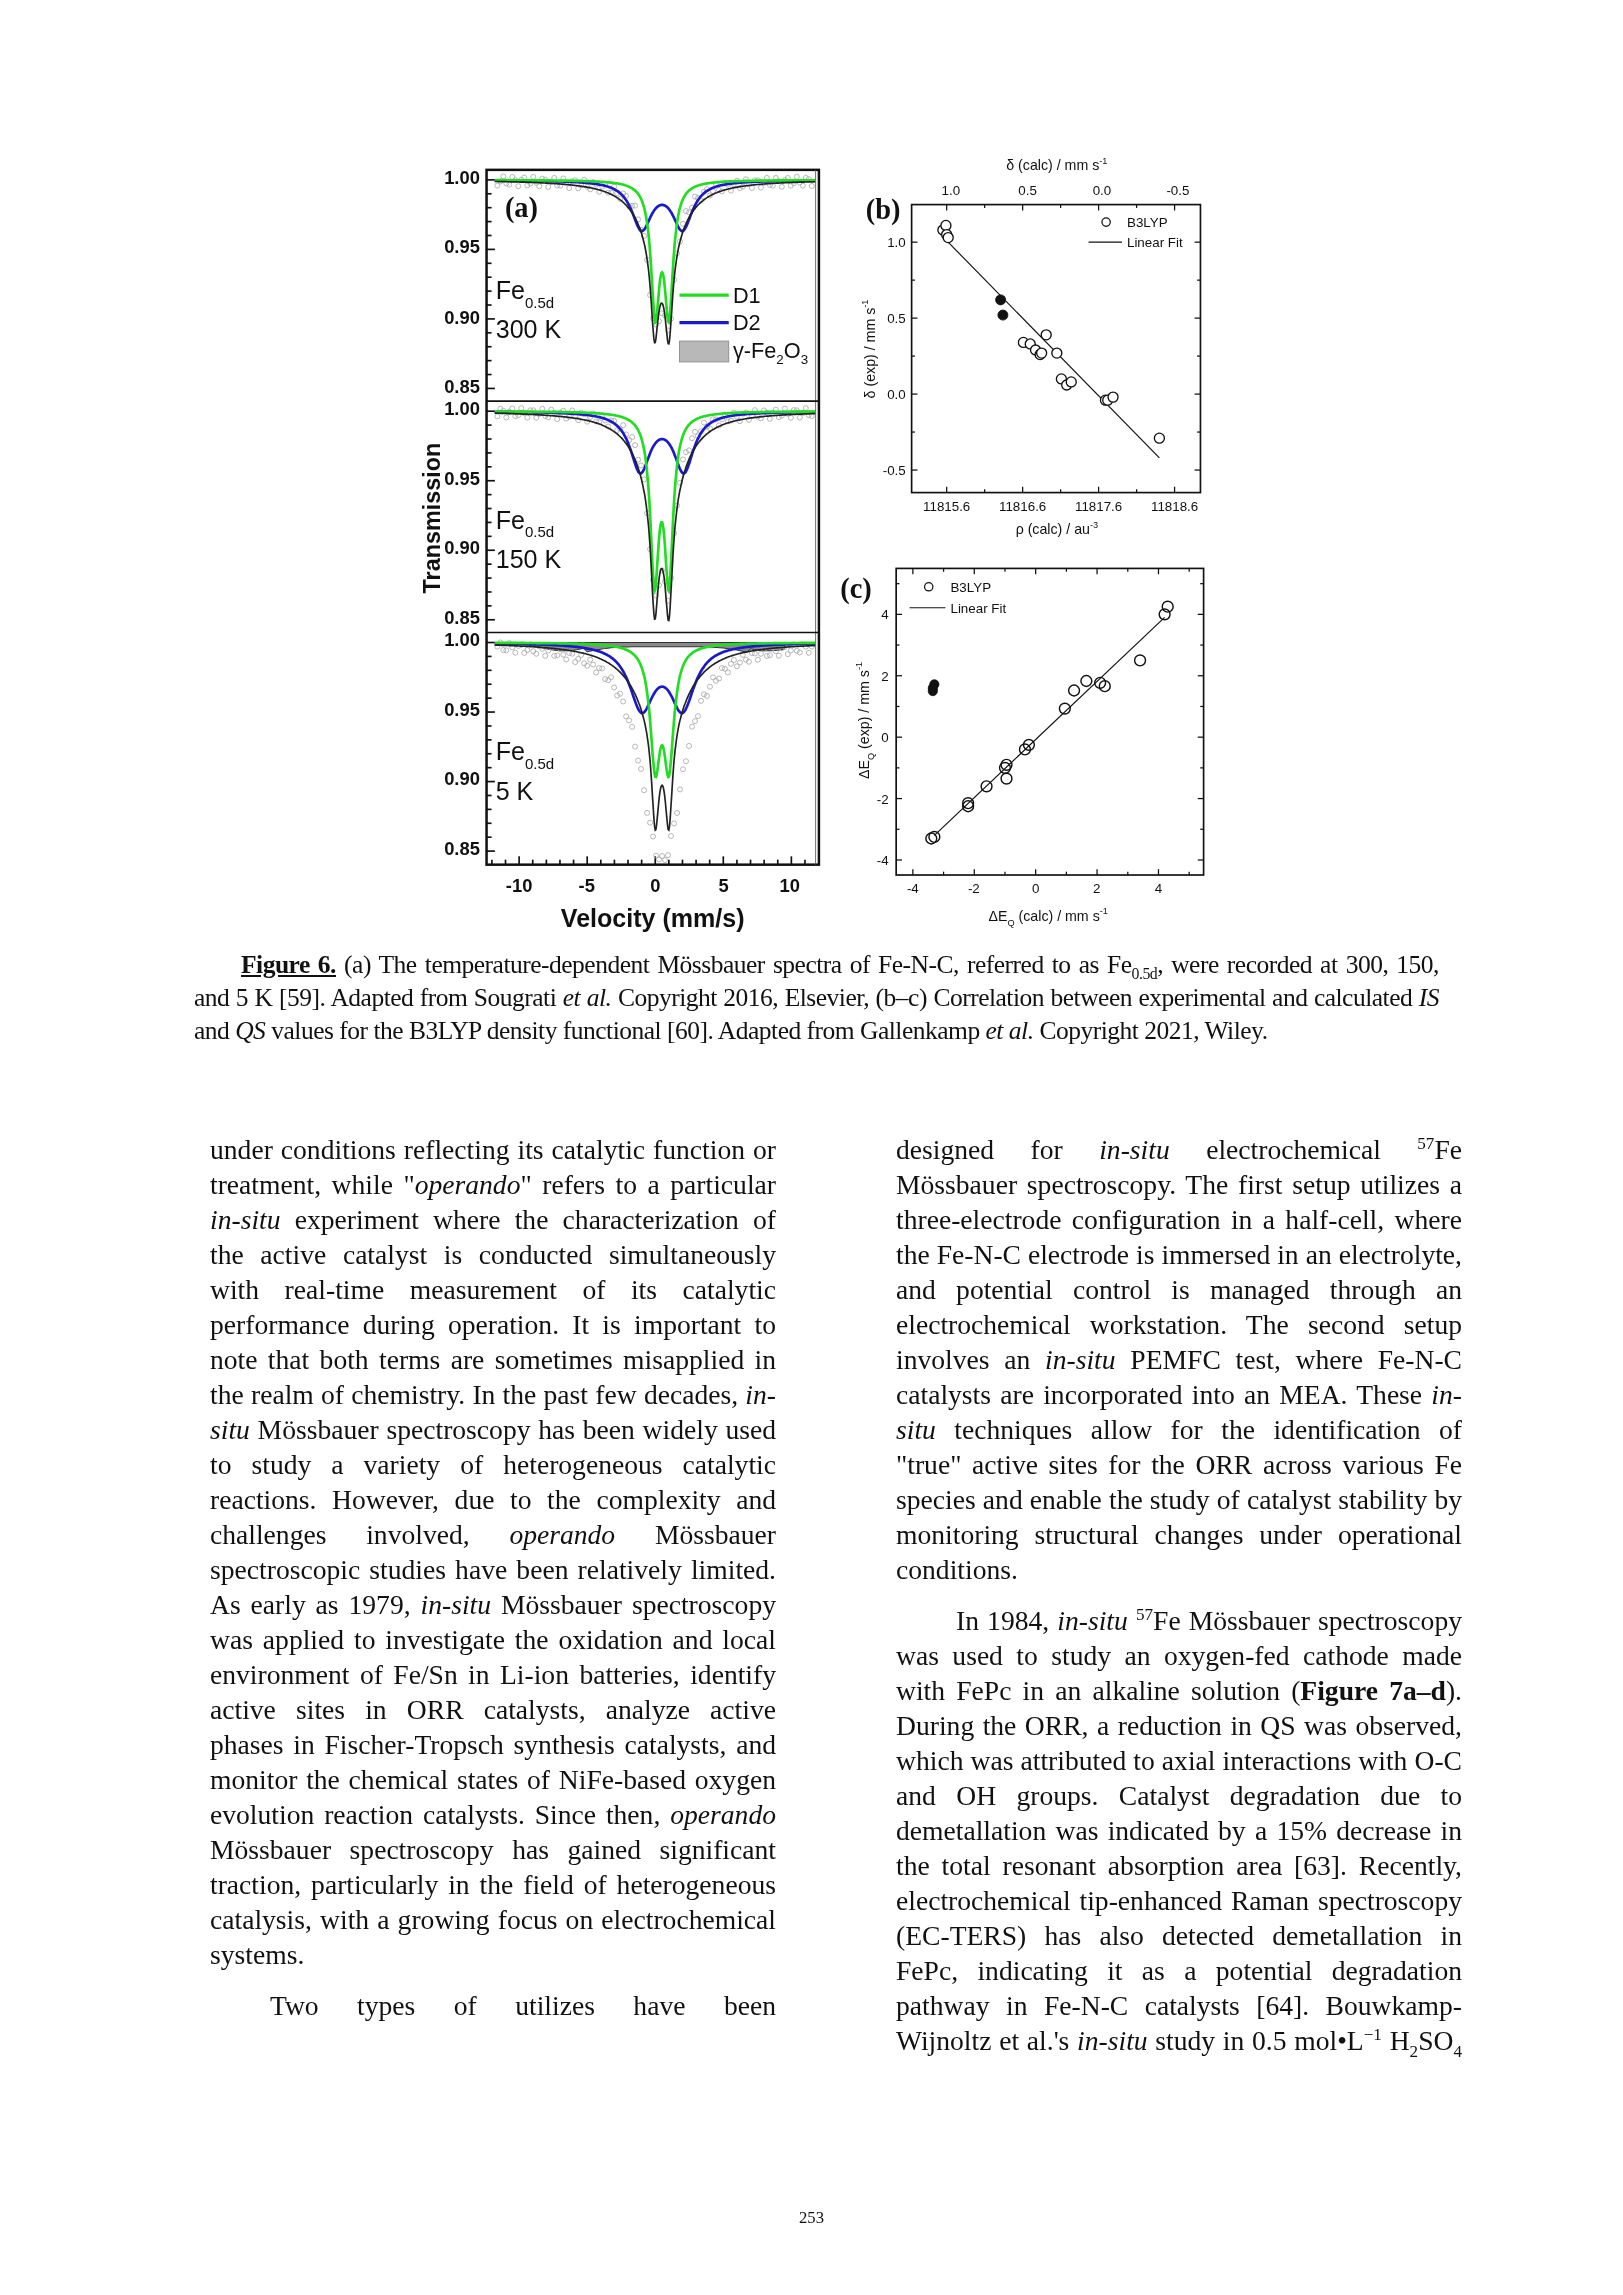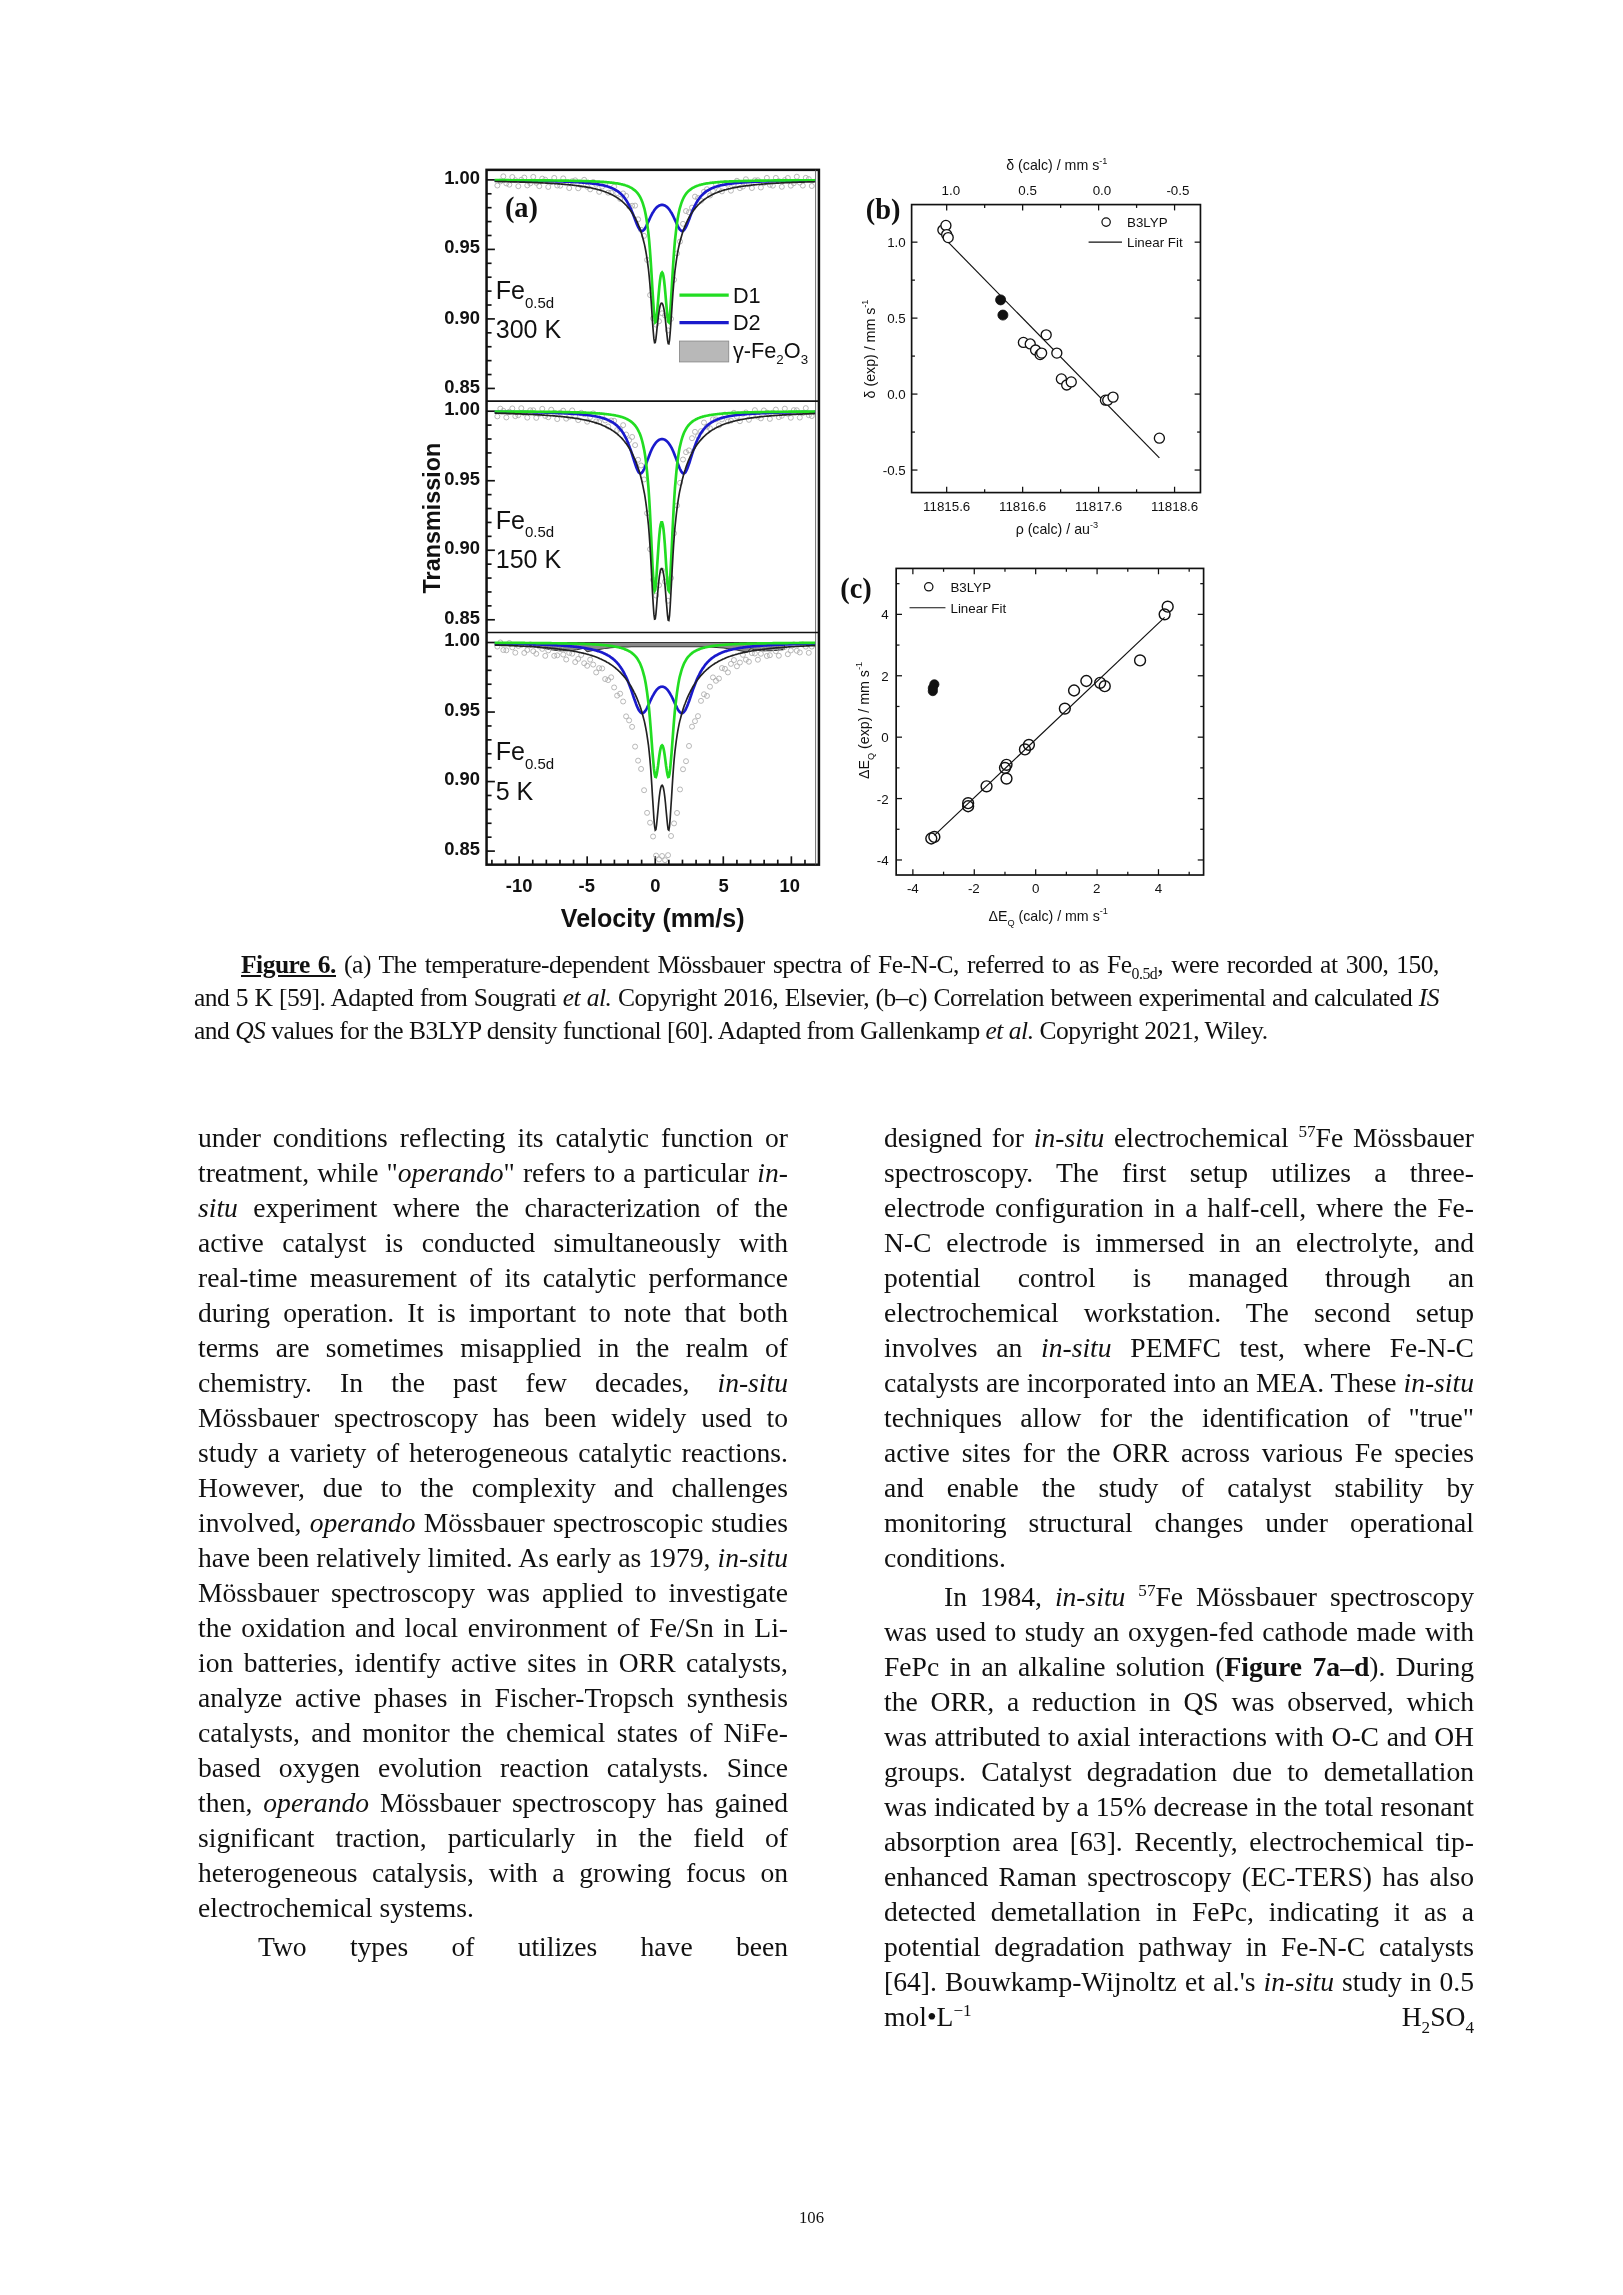--- a/index.html
+++ b/index.html
@@ -2,21 +2,21 @@
 <html style="font-size:13.4px"><head>
 <meta charset="utf-8">
 <style>
   html, body { margin:0; padding:0; background:#ffffff; }
   body { width:1623px; height:2295px; position:relative; overflow:hidden; font-family:"Liberation Serif", serif; color:#111; }
   .abs { position:absolute; }
   svg text { font-family:"Liberation Sans", sans-serif; }
   .caption { position:absolute; left:194px; top:948px; width:1245px; font-size:25.5px; line-height:33px; text-align:justify; letter-spacing:-0.5px; }
   .caption .lead { font-weight:bold;text-decoration:underline; }
   .col { position:absolute; top:1116px; width:598px; font-size:27.6px; line-height:35px; text-align:justify; text-align-last:left; }
-  .col p { margin:4px; }
+  .col p { margin:16px; }
   .col .indent { text-indent:60px; }
   .col-left { left:194px; }
   .col-right { left:880px; }
   .pagenum { position:absolute; left:0; width:1623px; top:2208px; text-align:center; font-size:16.7px; }
   i { }
   sup, sub { font-size:62%; line-height:0; }
 </style>
 </head>
 <body>
 
@@ -672,14 +672,14 @@
 <div class="col col-left">
   <p><span>under conditions reflecting its catalytic function or treatment, while "</span><i>operando</i><span>" refers to a particular </span><i>in-situ</i><span> experiment where the characterization of the active catalyst is conducted simultaneously with real-time measurement of its catalytic performance during operation. It is important to note that both terms are sometimes misapplied in the realm of chemistry. In the past few decades, </span><i>in-situ</i><span> Mössbauer spectroscopy has been widely used to study a variety of heterogeneous catalytic reactions. However, due to the complexity and challenges involved, </span><i>operando</i><span> Mössbauer spectroscopic studies have been relatively limited. As early as 1979, </span><i>in-situ</i><span> Mössbauer spectroscopy was applied to investigate the oxidation and local environment of Fe/Sn in Li-ion batteries, identify active sites in ORR catalysts, analyze active phases in Fischer-Tropsch synthesis catalysts, and monitor the chemical states of NiFe-based oxygen evolution reaction catalysts. Since then, </span><i>operando</i><span> Mössbauer spectroscopy has gained significant traction, particularly in the field of heterogeneous catalysis, with a growing focus on electrochemical systems.</span></p>
   <p class="indent" style="text-align-last:justify;"><span>Two types of utilizes have been</span></p>
 </div>
 
 <div class="col col-right">
   <p><span>designed for </span><i>in-situ</i><span> electrochemical </span><sup>57</sup><span>Fe Mössbauer spectroscopy. The first setup utilizes a three-electrode configuration in a half-cell, where the Fe-N-C electrode is immersed in an electrolyte, and potential control is managed through an electrochemical workstation. The second setup involves an </span><i>in-situ</i><span> PEMFC test, where Fe-N-C catalysts are incorporated into an MEA. These </span><i>in-situ</i><span> techniques allow for the identification of "true" active sites for the ORR across various Fe species and enable the study of catalyst stability by monitoring structural changes under operational conditions.</span></p>
   <p class="indent" style="text-align-last:justify;"><span>In 1984, </span><i>in-situ</i><span> </span><sup>57</sup><span>Fe Mössbauer spectroscopy was used to study an oxygen-fed cathode made with FePc in an alkaline solution (</span><b>Figure 7a–d</b><span>). During the ORR, a reduction in QS was observed, which was attributed to axial interactions with O-C and OH groups. Catalyst degradation due to demetallation was indicated by a 15% decrease in the total resonant absorption area [63]. Recently, electrochemical tip-enhanced Raman spectroscopy (EC-TERS) has also detected demetallation in FePc, indicating it as a potential degradation pathway in Fe-N-C catalysts [64]. Bouwkamp-Wijnoltz et al.'s </span><i>in-situ</i><span> study in 0.5 mol•L</span><sup>−1</sup><span> H</span><sub>2</sub><span>SO</span><sub>4</sub></p>
 </div>
 
-<div class="pagenum">106</div>
+<div class="pagenum">253</div>
 
 
 </body></html>

